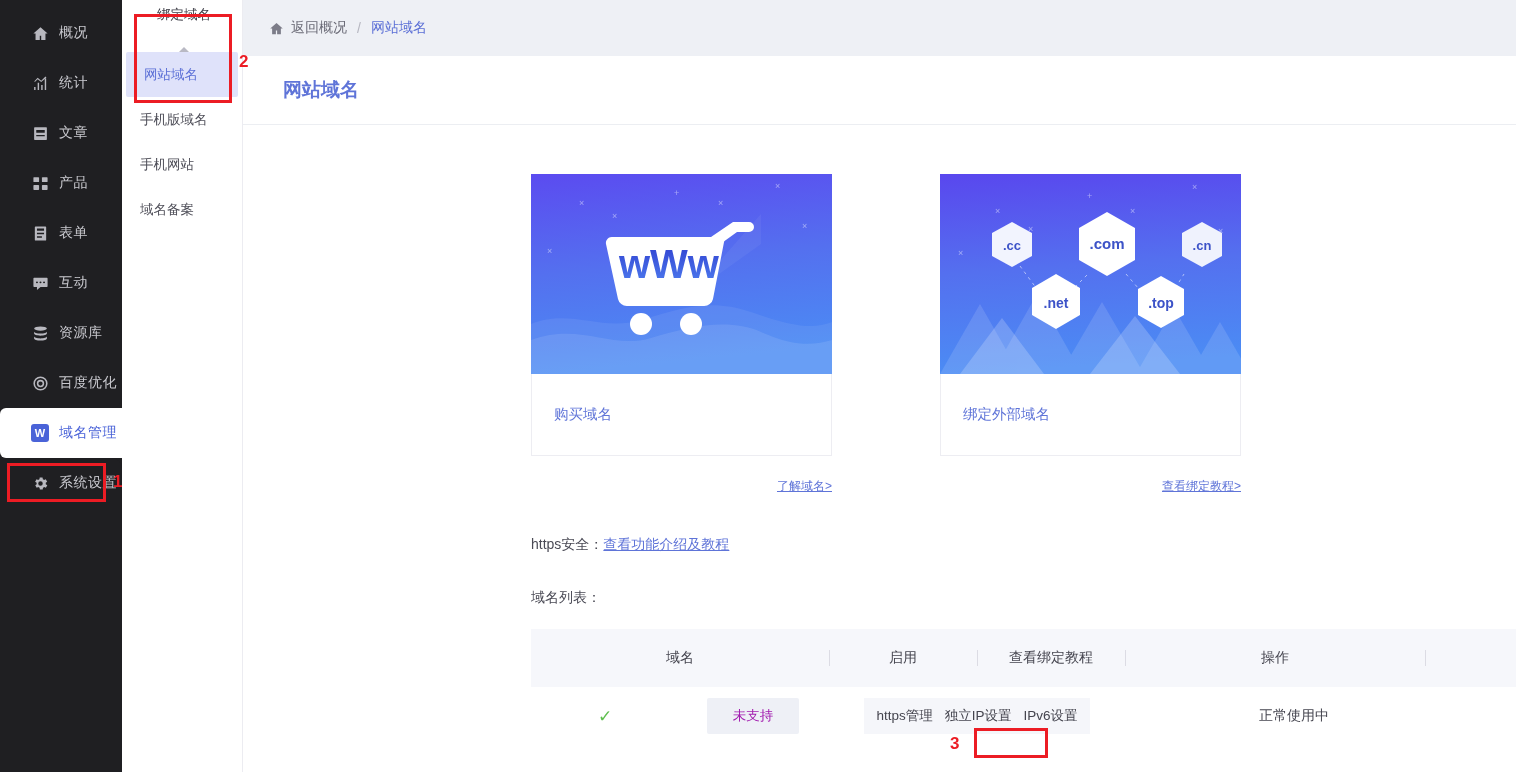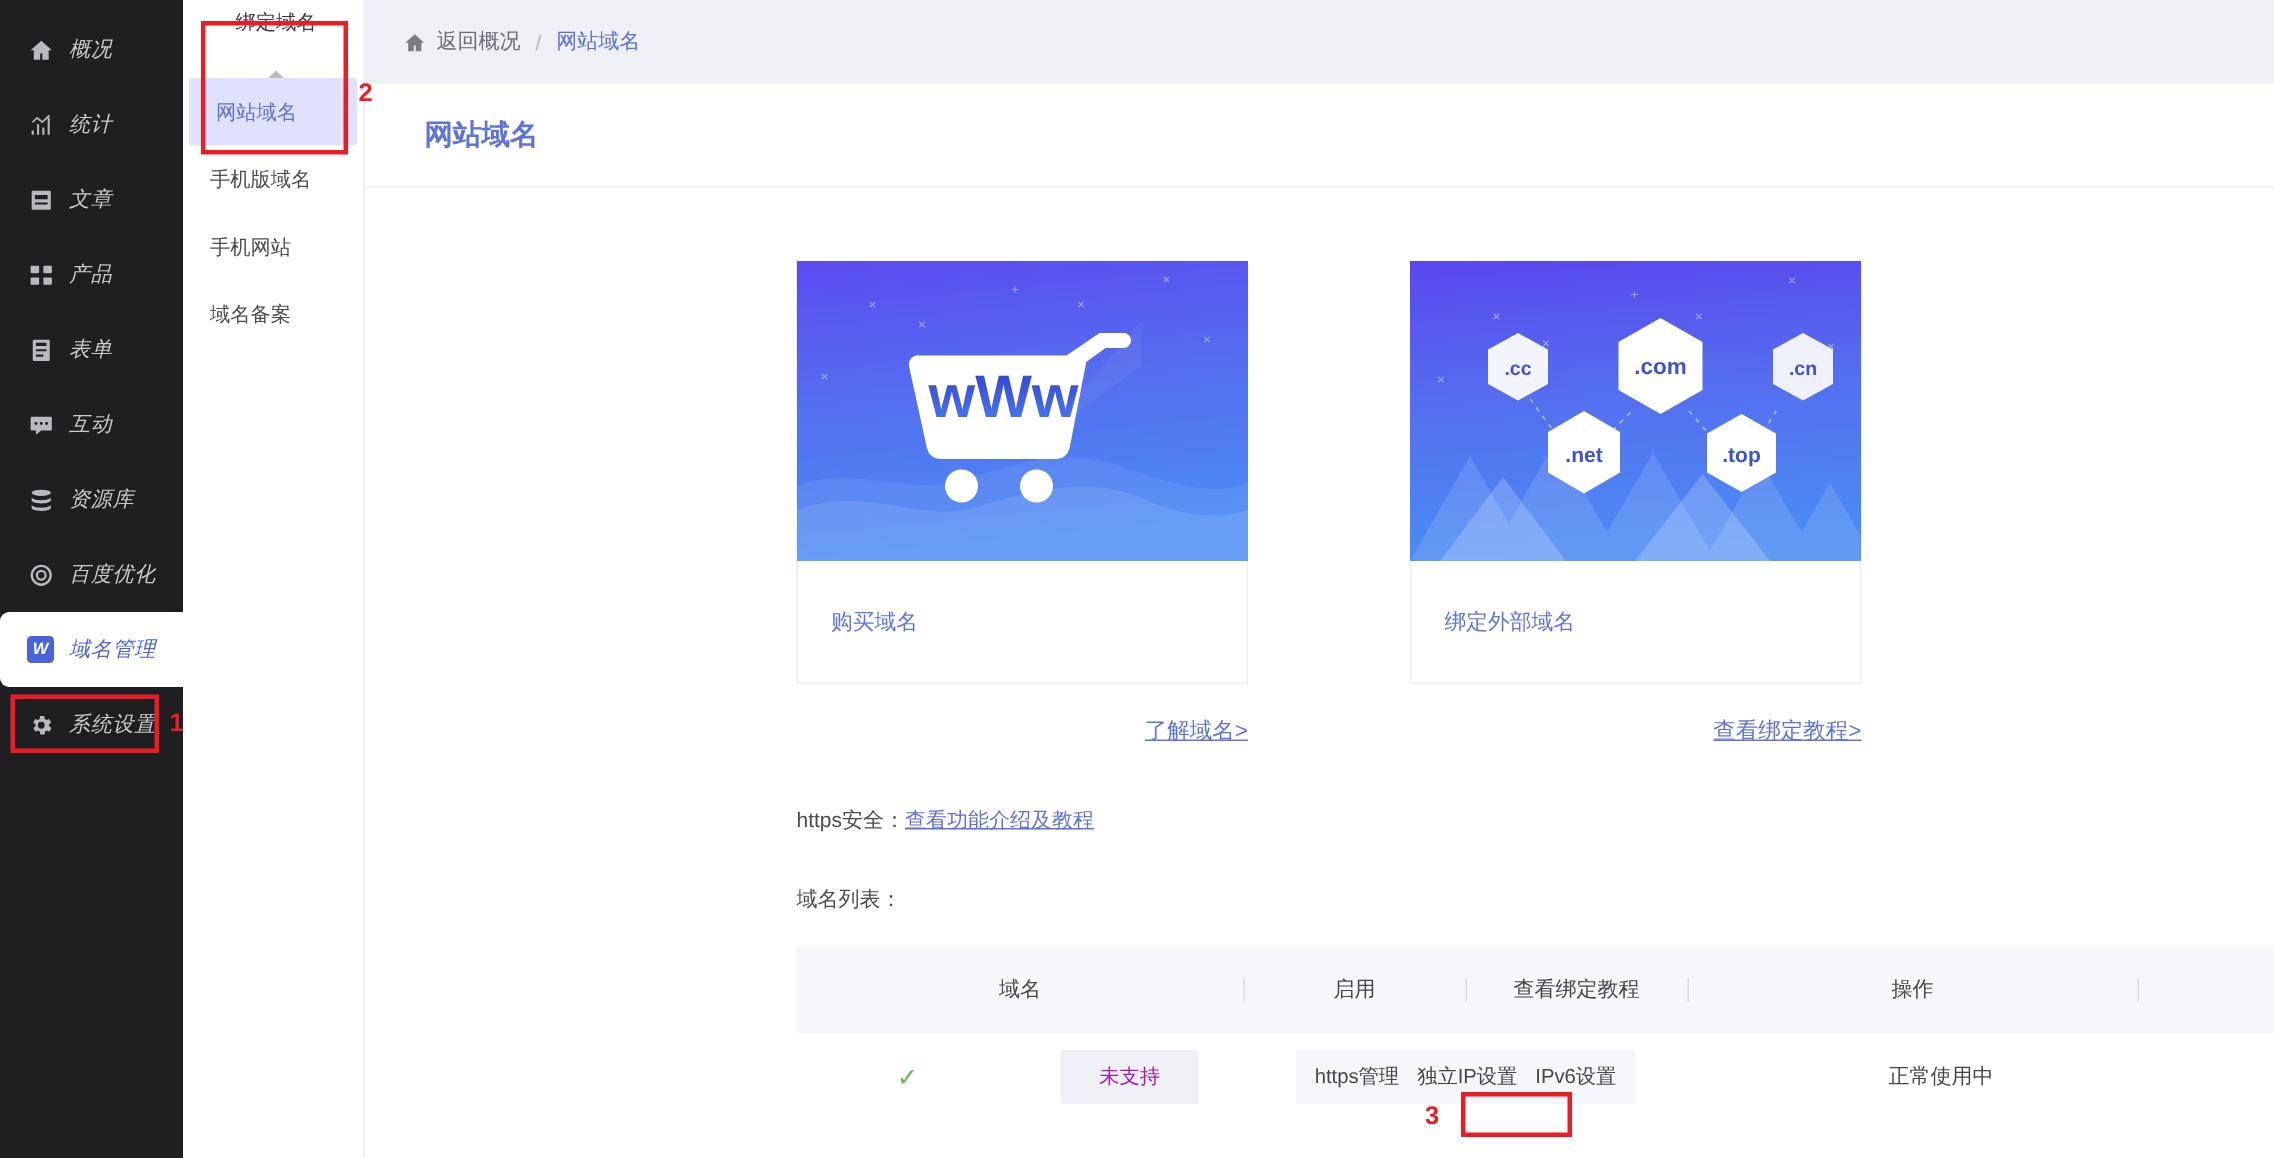--- a/index.html
+++ b/index.html
@@ -10,22 +10,22 @@
   }
   .app { position: relative; width: 1516px; height: 772px; display: flex; }
 
   
   .sidebar {
     width: 122px; height: 772px; background: #1f1f22;
     flex: 0 0 122px; padding-top: 8px; position: relative;
   }
   .nav-item {
     height: 50px; display: flex; align-items: center;
-    padding-left: 16px; color: #c9c9cf; font-size: 14px;
-    cursor: pointer; position: relative; font-style: italic;
+    padding-left: 29px; color: #c9c9cf; font-size: 14px;
+    cursor: pointer; position: relative;
   }
   .nav-item .ic { width: 22px; margin-right: 8px; display: flex; align-items: center; justify-content: center; }
   .nav-item .ic svg { display: block; fill: #b8b8bf; }
   .nav-item .lbl { letter-spacing: .5px; }
   .nav-item.active {
     background: #fff; color: #4a63d8; border-radius: 6px 0 0 6px;
     margin-right: 0;
   }
   .nav-item.active::before,
   .nav-item.active::after {
@@ -78,21 +78,21 @@
   
   .cards { display: flex; gap: 108px; padding: 49px 0 0 288px; }
   .card { width: 301px; }
   .card-img { width: 301px; height: 200px; position: relative; overflow: hidden; }
   .card-body {
     height: 82px; border: 1px solid #ededf2; border-top: none; background: #fff;
     display: flex; align-items: center; padding-left: 22px;
     font-size: 14.5px; color: #5f74d8; cursor: pointer;
   }
   .card-link {
-    margin-top: 22px; text-align: right; font-size: 15px;
+    margin-top: 22px; text-align: right; font-size: 12px;
     color: #5f74d8; text-decoration: underline; cursor: pointer; display: block;
   }
 
   
   .https-line { padding: 41px 0 0 288px; font-size: 14px; color: #4a4a55; }
   .https-line a { color: #5f74d8; text-decoration: underline; cursor: pointer; }
   .list-label { padding: 35px 0 0 288px; font-size: 14px; color: #4a4a55; }
 
   
   .tbl { margin: 22px 0 0 288px; width: 1228px; }

